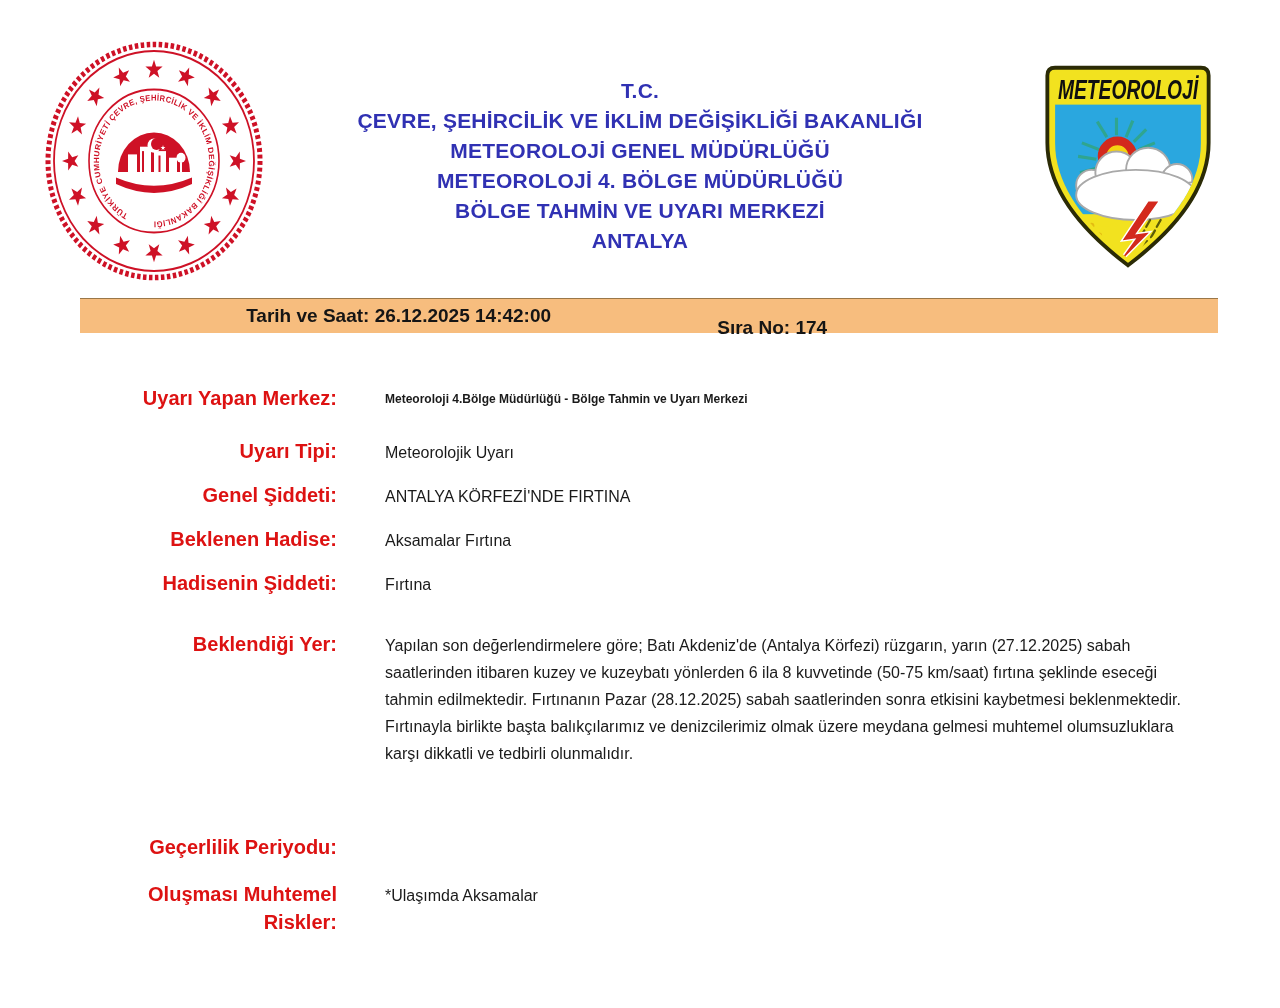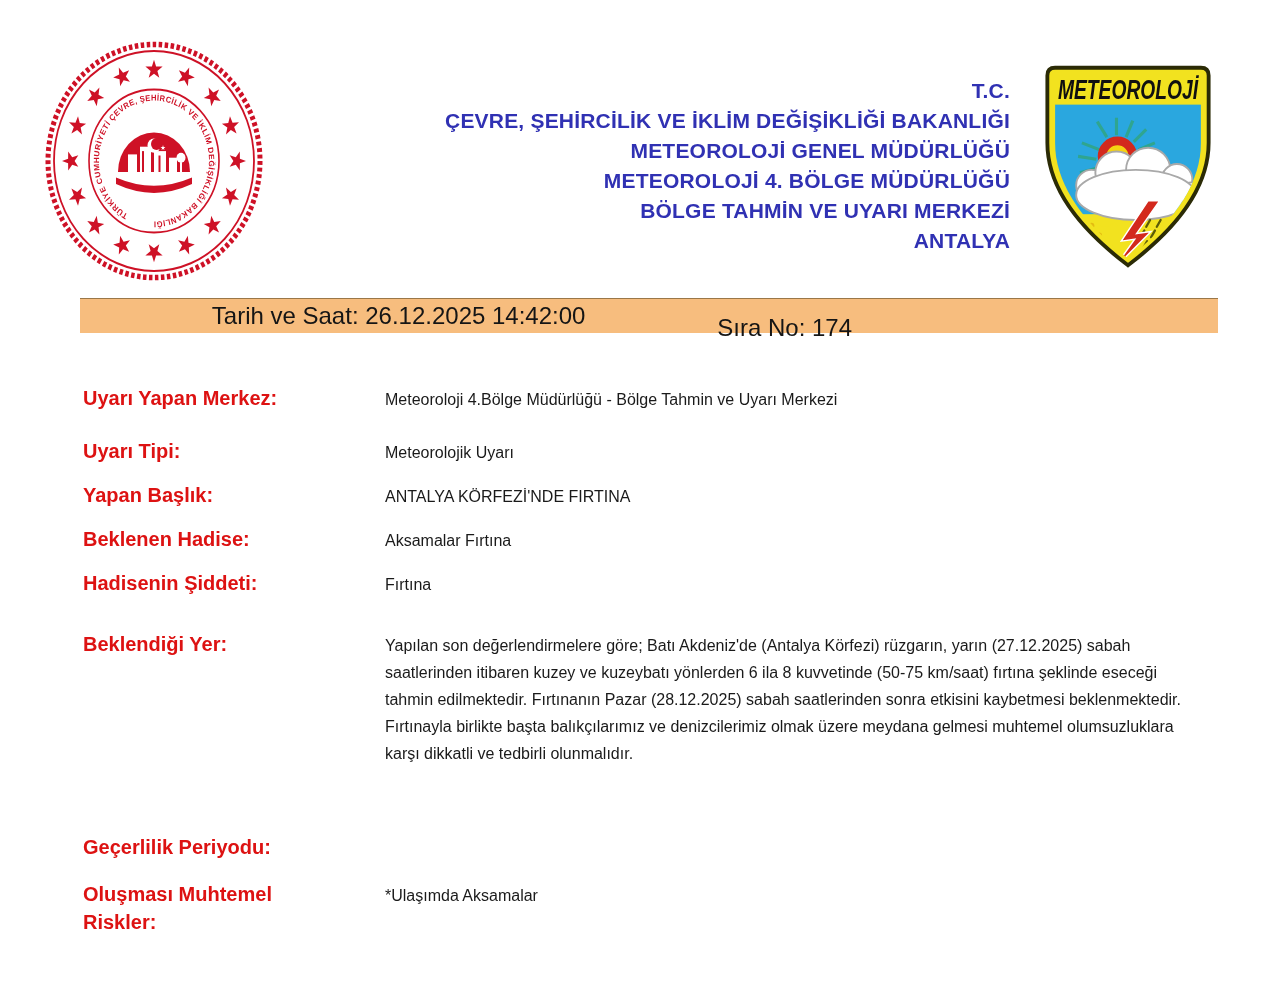--- a/index.html
+++ b/index.html
@@ -1,35 +1,35 @@
 <!DOCTYPE html>
 <html><head>
 <meta charset="utf-8">
 <style>
   html,body{margin:0;padding:0;background:#ffffff;}
   .page{position:relative;width:1280px;height:1008px;background:#fff;overflow:hidden;
         font-family:"Liberation Sans",sans-serif;}
   .seal{position:absolute;left:44px;top:40px;width:220px;height:242px;}
   .badge{position:absolute;left:1032px;top:60px;width:192px;height:212px;font-style:italic;}
-  .header-block{position:absolute;left:270px;right:270px;top:76px;text-align:right;
+  .header-block{position:absolute;left:270px;right:270px;top:76px;text-align:center;
         color:#3031b3;font-weight:bold;font-size:21px;line-height:30px;letter-spacing:.2px;}
   .info-bar{position:absolute;left:80px;top:298px;width:1138px;height:34px;background:#f7bd7e;
         border-top:1px solid #9a7748;display:flex;align-items:center;
-        font-weight:normal;font-size:24px;color:#151515;}
+        font-weight:bold;font-size:19px;color:#151515;}
   .bar-left{width:56%;text-align:center;}
   .bar-right{flex:1;text-align:left;margin-top:24px;}
   .fields{position:absolute;left:83px;top:384px;width:1140px;}
   .frow{display:flex;margin-bottom:15px;}
   .frow.gap-lg{margin-bottom:24px;}
   .frow.gap-para{margin-bottom:66px;margin-top:32px;}
   .frow.gap-last{margin-bottom:19px;}
   .flabel{width:302px;padding-right:48px;box-sizing:border-box;flex-shrink:0;
-        color:#dd1212;font-weight:bold;font-size:20px;line-height:28px;}
+        color:#dd1212;font-weight:bold;font-size:20px;line-height:28px;text-align:right;}
   .fvalue{flex:1;font-size:16px;line-height:27px;color:#1a1a1a;padding-top:2px;max-width:820px;}
-  .fvalue.strong{font-weight:normal;font-size:16px;}
+  .fvalue.strong{font-weight:bold;font-size:12px;}
   .fvalue.pre{white-space:pre;}
   svg text{font-family:"Liberation Sans",sans-serif;}
 </style>
 </head>
 <body>
 
 <div class="page">
 
   <div class="seal">
     <svg viewBox="0 0 220 220" width="220" height="242" preserveAspectRatio="none">
@@ -175,21 +175,21 @@
       <div class="flabel">Uyarı Yapan Merkez:</div>
       <div class="fvalue strong">Meteoroloji 4.Bölge Müdürlüğü - Bölge Tahmin ve Uyarı Merkezi</div>
     </div>
 
     <div class="frow">
       <div class="flabel">Uyarı Tipi:</div>
       <div class="fvalue">Meteorolojik Uyarı</div>
     </div>
 
     <div class="frow">
-      <div class="flabel">Yapan Başlık:</div>
+      <div class="flabel">Genel Şiddeti:</div>
       <div class="fvalue">ANTALYA KÖRFEZİ'NDE FIRTINA</div>
     </div>
 
     <div class="frow">
       <div class="flabel">Beklenen Hadise:</div>
       <div class="fvalue">Aksamalar Fırtına</div>
     </div>
 
     <div class="frow">
       <div class="flabel">Hadisenin Şiddeti:</div>

